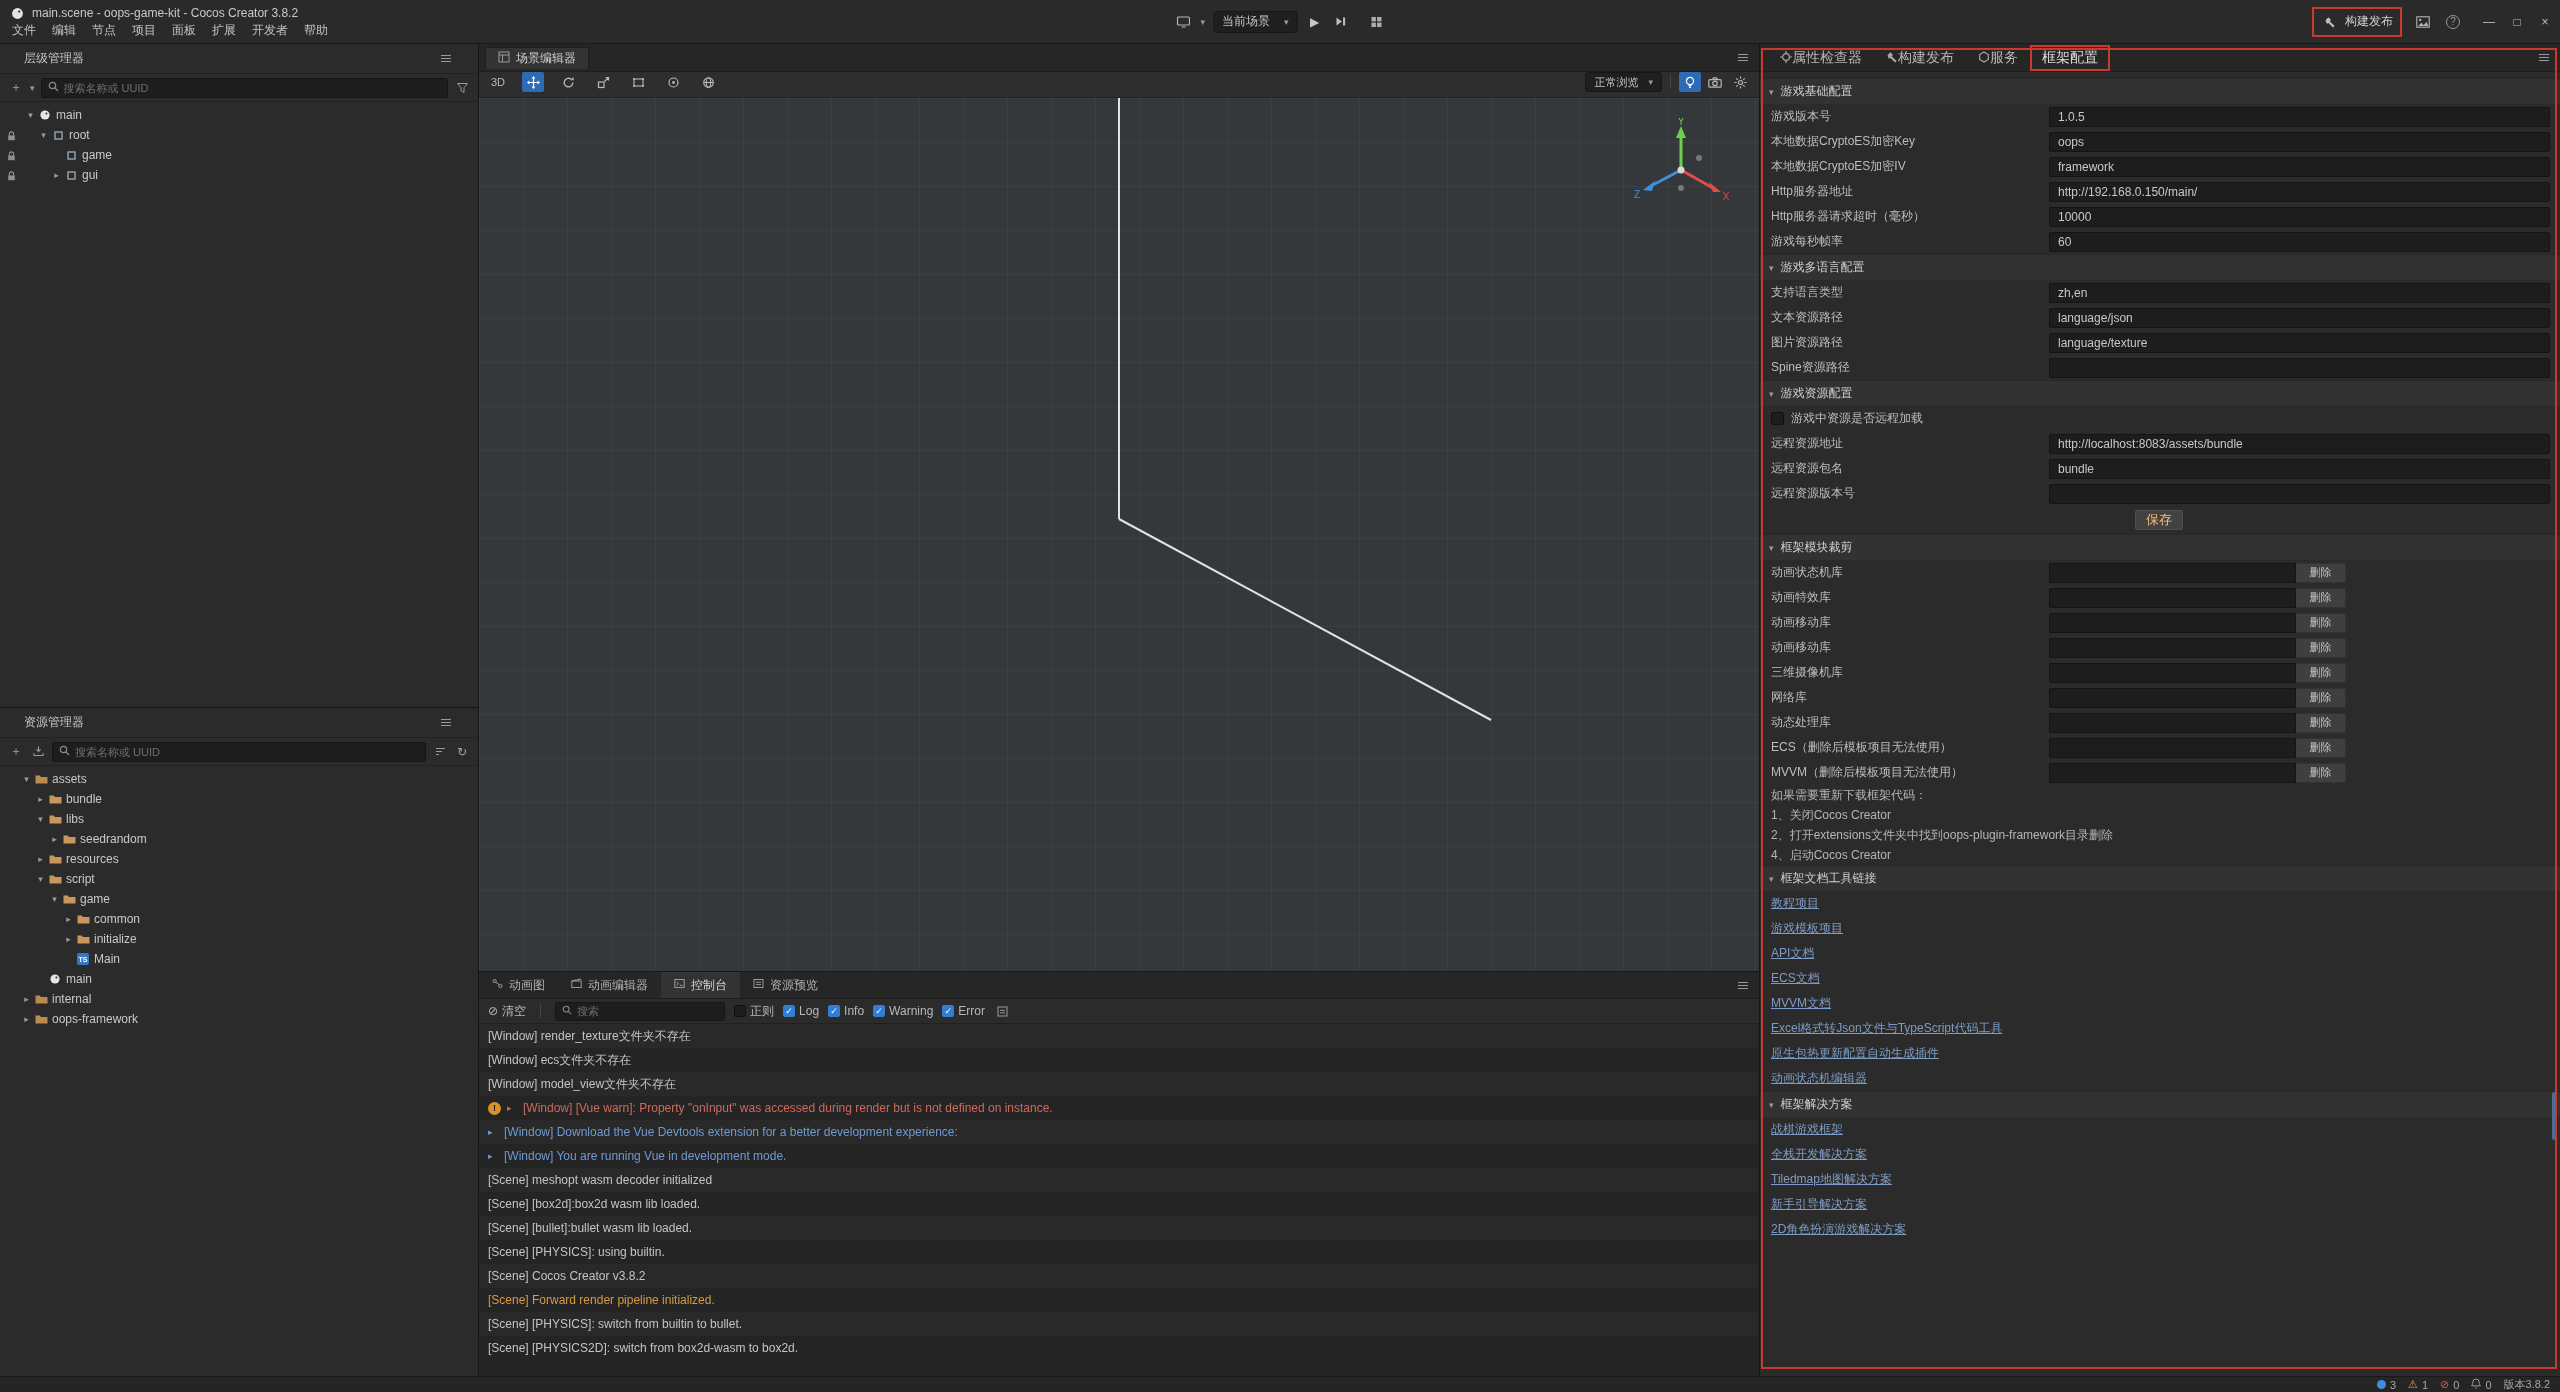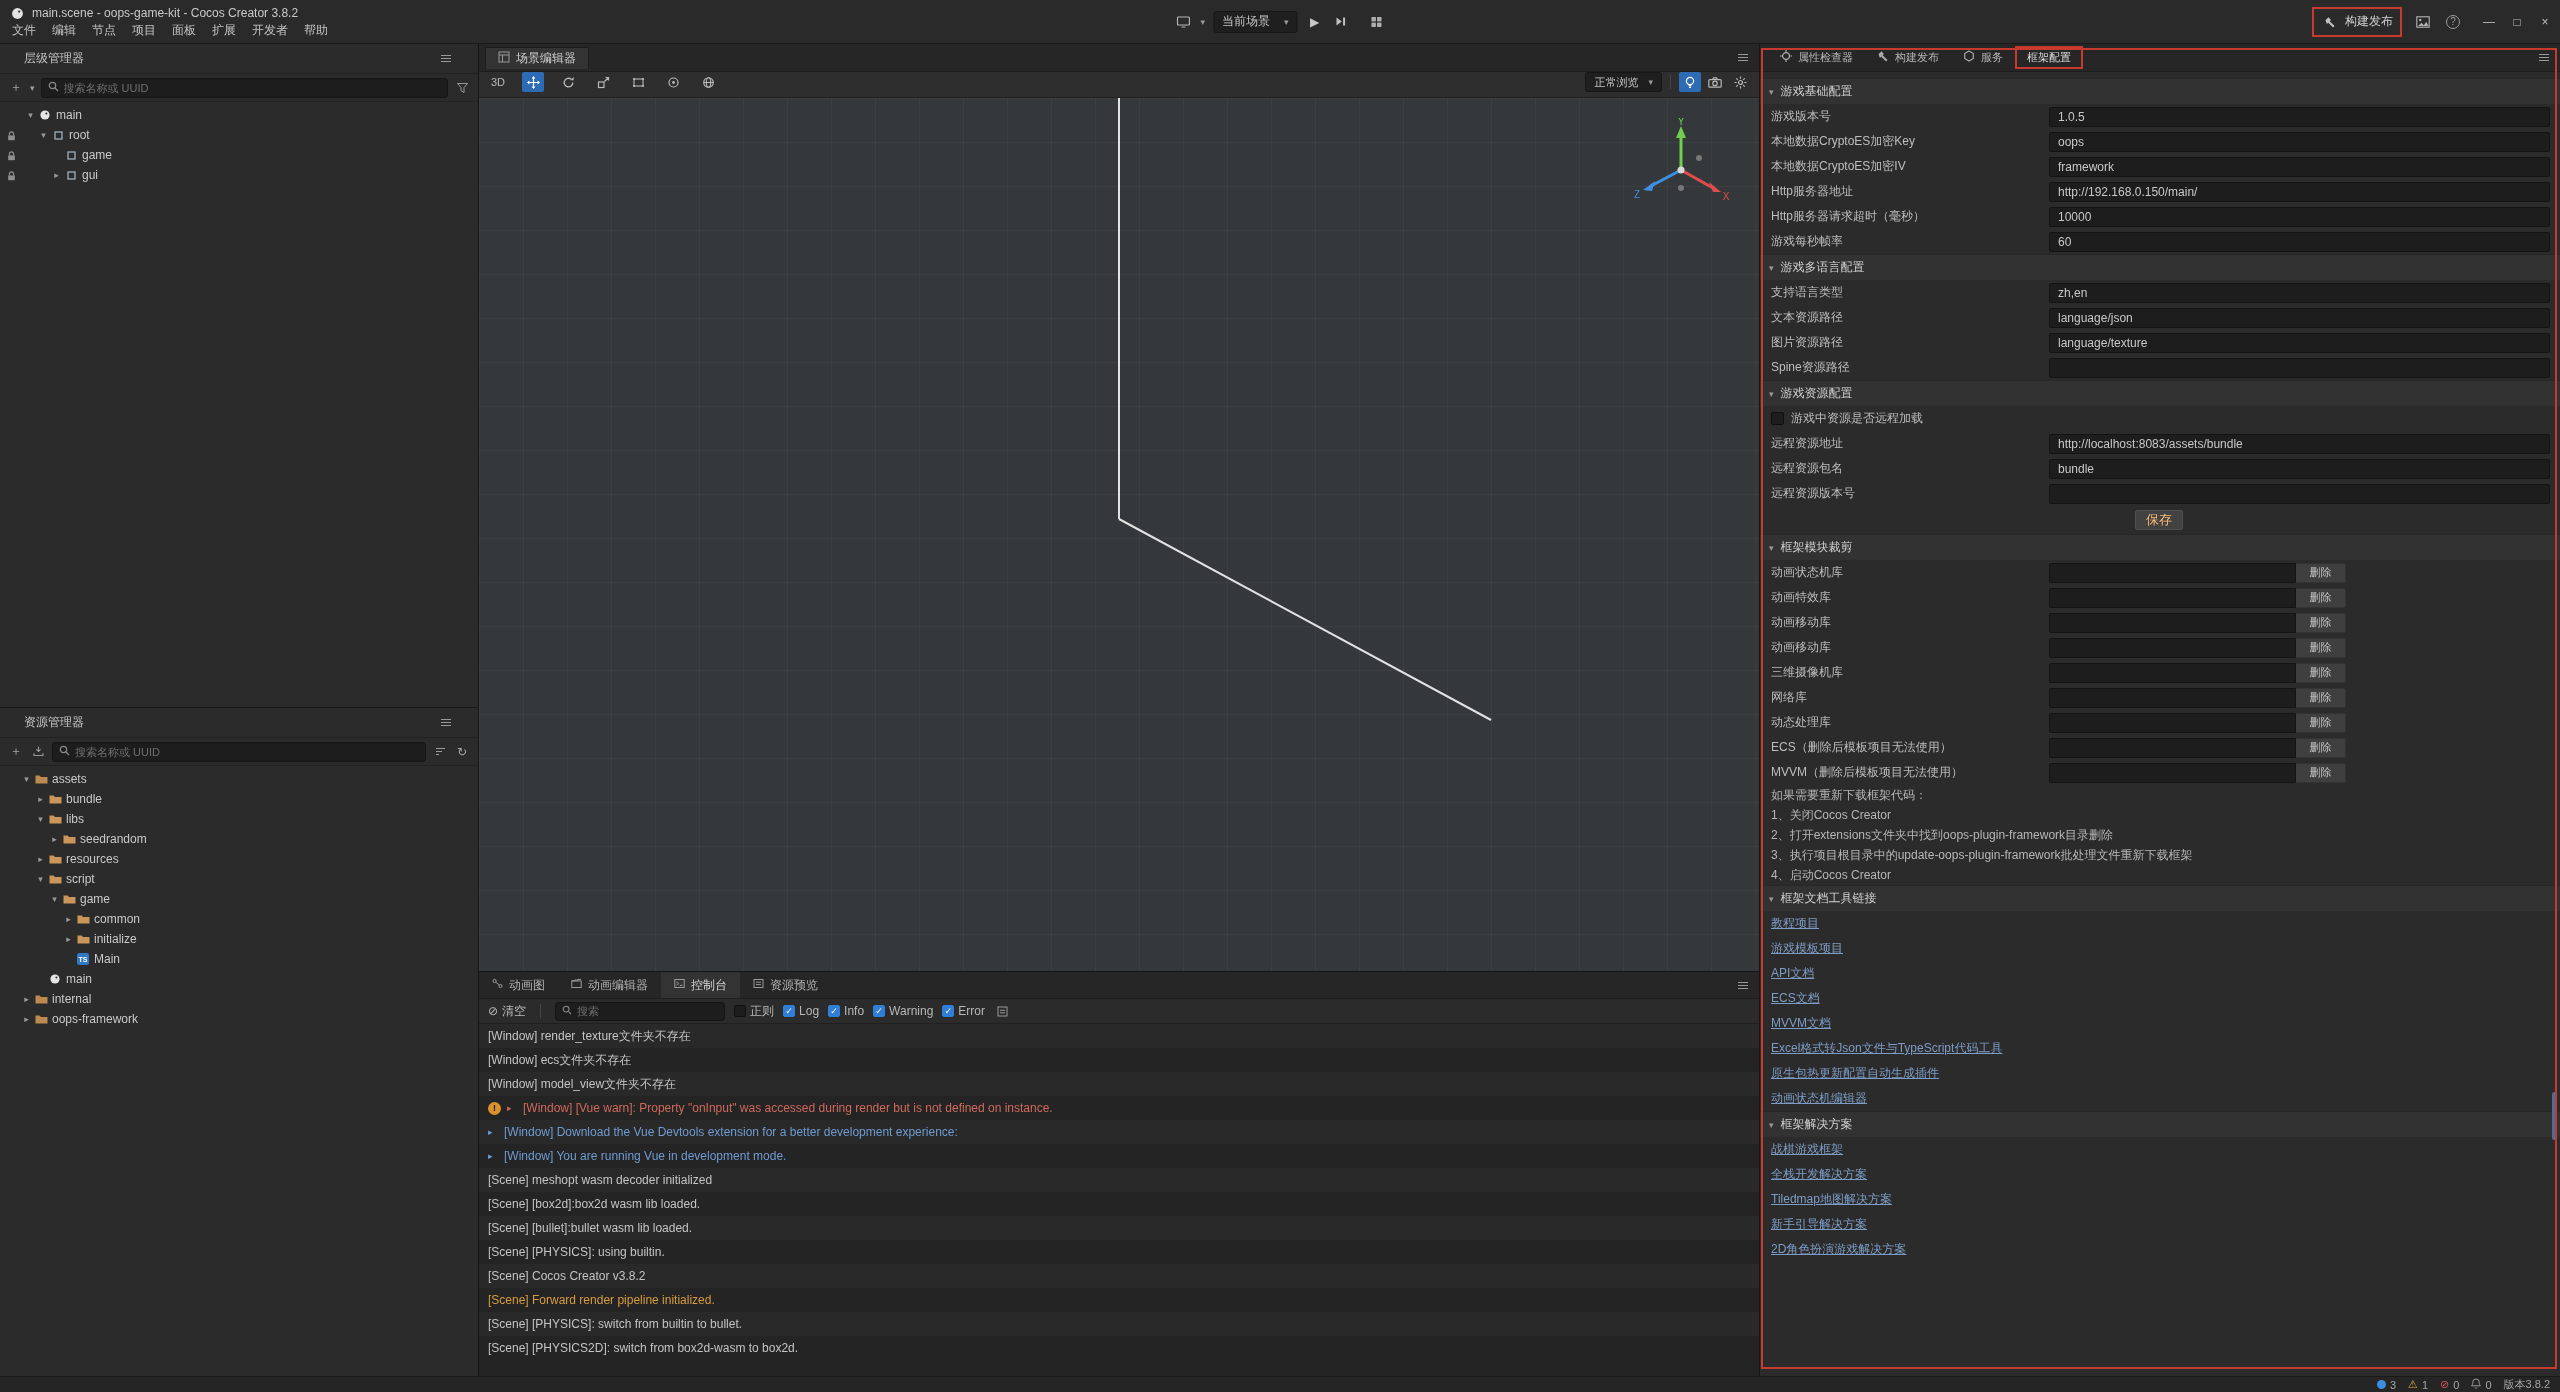--- a/index.html
+++ b/index.html
@@ -84,21 +84,21 @@
   .log-row .expand { font-size:9px; color:#8a8a8a; width:10px; flex:none; }
   .log-row.level-warn { color:#cf695c; }
   .log-row.level-warn .expand { color:#cf695c; }
   .log-row.level-link { color:#6f9bd1; }
   .log-row.level-link .expand { color:#6f9bd1; }
   .log-row.level-warntext { color:#d79c3f; }
   .warn-badge { width:13px; height:13px; border-radius:50%; background:#d9912e; color:#1d1d1d; font-size:9px; font-weight:bold; display:inline-flex; align-items:center; justify-content:center; flex:none; }
 
   
   .insp-tabbar { height:28px; flex:none; background:#262626; display:flex; align-items:center; gap:4px; padding:0 8px 0 10px; border-bottom:1px solid #1d1d1d; }
-  .insp-tab { display:flex; align-items:flex-start; gap:6px; color:#b5b5b5; font-size:11px; padding:2px 10px; }
+  .insp-tab { display:flex; align-items:center; color:#b5b5b5; font-size:14px; padding:2px 10px; }
   .insp-tab.active { color:#dcdcdc; }
   .insp-tab.annotated { outline:2px solid #c93a2e; }
   .insp-body { flex:1; overflow:hidden; padding-top:6px; position:relative; }
   .sec-header { height:26px; display:flex; align-items:center; gap:7px; padding:0 9px; background:#323232; border-top:1px solid #272727; color:#d0d0d0; font-size:12px; }
   .sec-arrow { font-size:9px; color:#9a9a9a; }
   .field-row { height:25px; display:flex; align-items:center; padding:0 10px 0 11px; }
   .field-label { width:278px; flex:none; color:#bdbdbd; font-size:12px; white-space:nowrap; overflow:hidden; }
   .field-input { flex:1; height:20px; background:#1d1d1d; border:1px solid #141414; border-radius:2px; color:#c8c8c8; font-size:12px; padding:0 8px; font-family:inherit; outline:none; }
   .chk-row { height:25px; display:flex; align-items:center; gap:7px; padding:0 11px; color:#bdbdbd; }
   .chk-box { width:13px; height:13px; background:#1d1d1d; border:1px solid #0f0f0f; border-radius:2px; flex:none; }
@@ -844,21 +844,20 @@
           <div class="trim-row">
             <span class="field-label">MVVM（删除后模板项目无法使用）</span>
             <span class="trim-wrap">
               <span class="trim-field"></span>
               <button class="trim-btn">删除</button>
             </span>
           </div>
           <div class="note-row">如果需要重新下载框架代码：</div>
           <div class="note-row">1、关闭Cocos Creator</div>
           <div class="note-row">2、打开extensions文件夹中找到oops-plugin-framework目录删除</div>
-          <div class="note-row">3、执行项目根目录中的update-oops-plugin-framework批处理文件重新下载框架</div>
           <div class="note-row">4、启动Cocos Creator</div>
           <div class="sec-header">
             <span class="sec-arrow">▾</span>
             <span>框架文档工具链接</span>
           </div>
           <div class="link-row">
             <a class="link">教程项目</a>
           </div>
           <div class="link-row">
             <a class="link">游戏模板项目</a>

